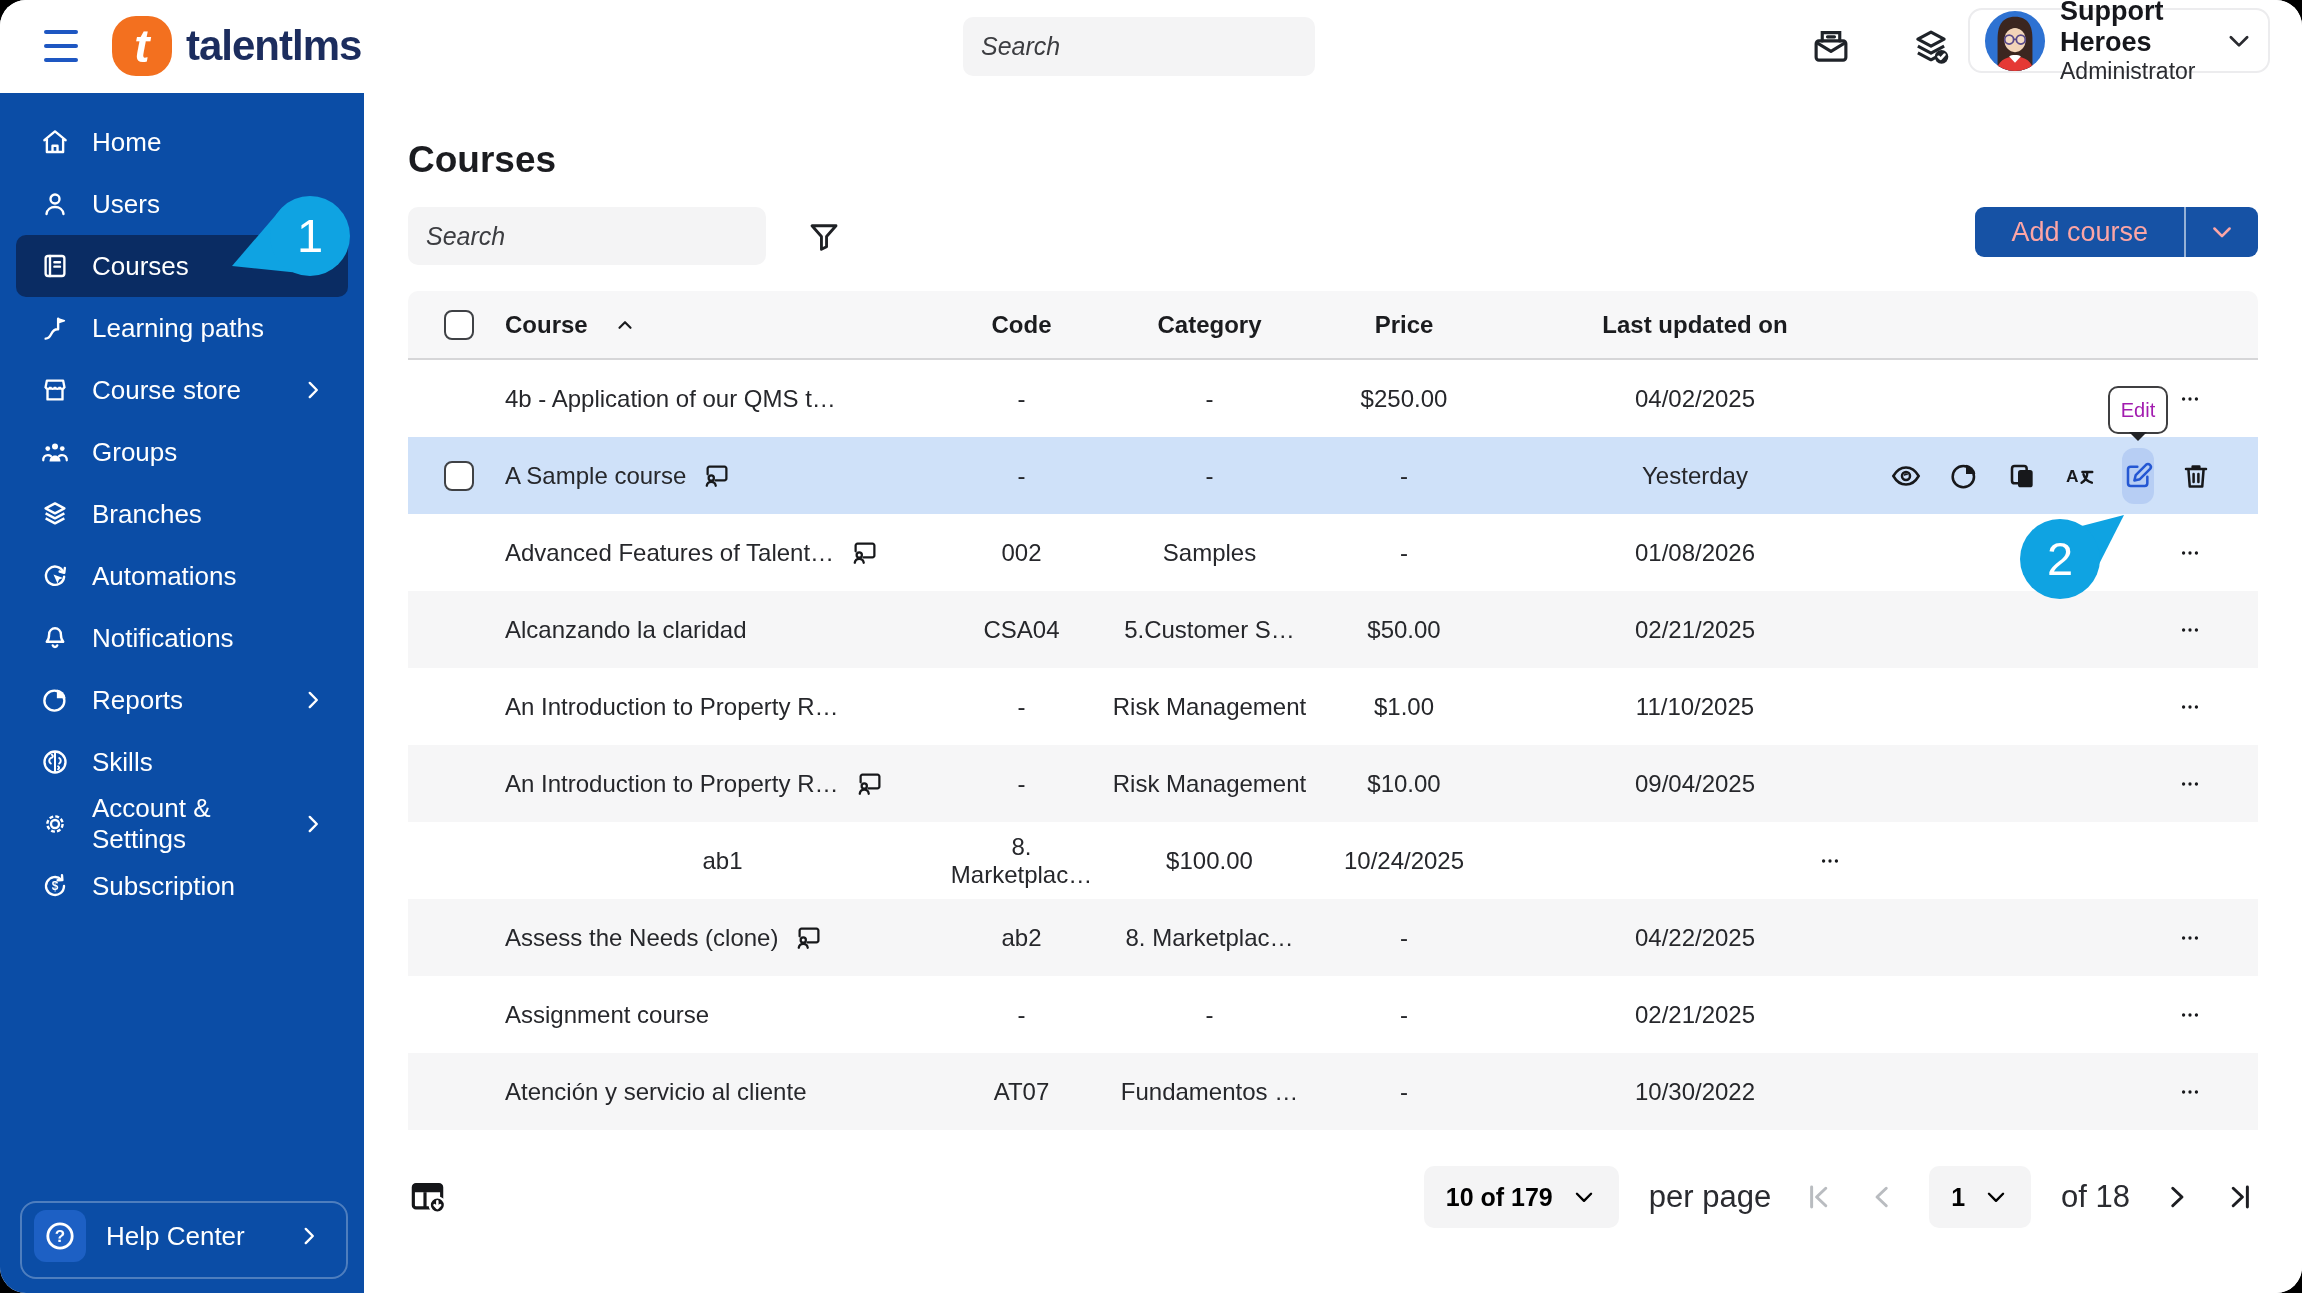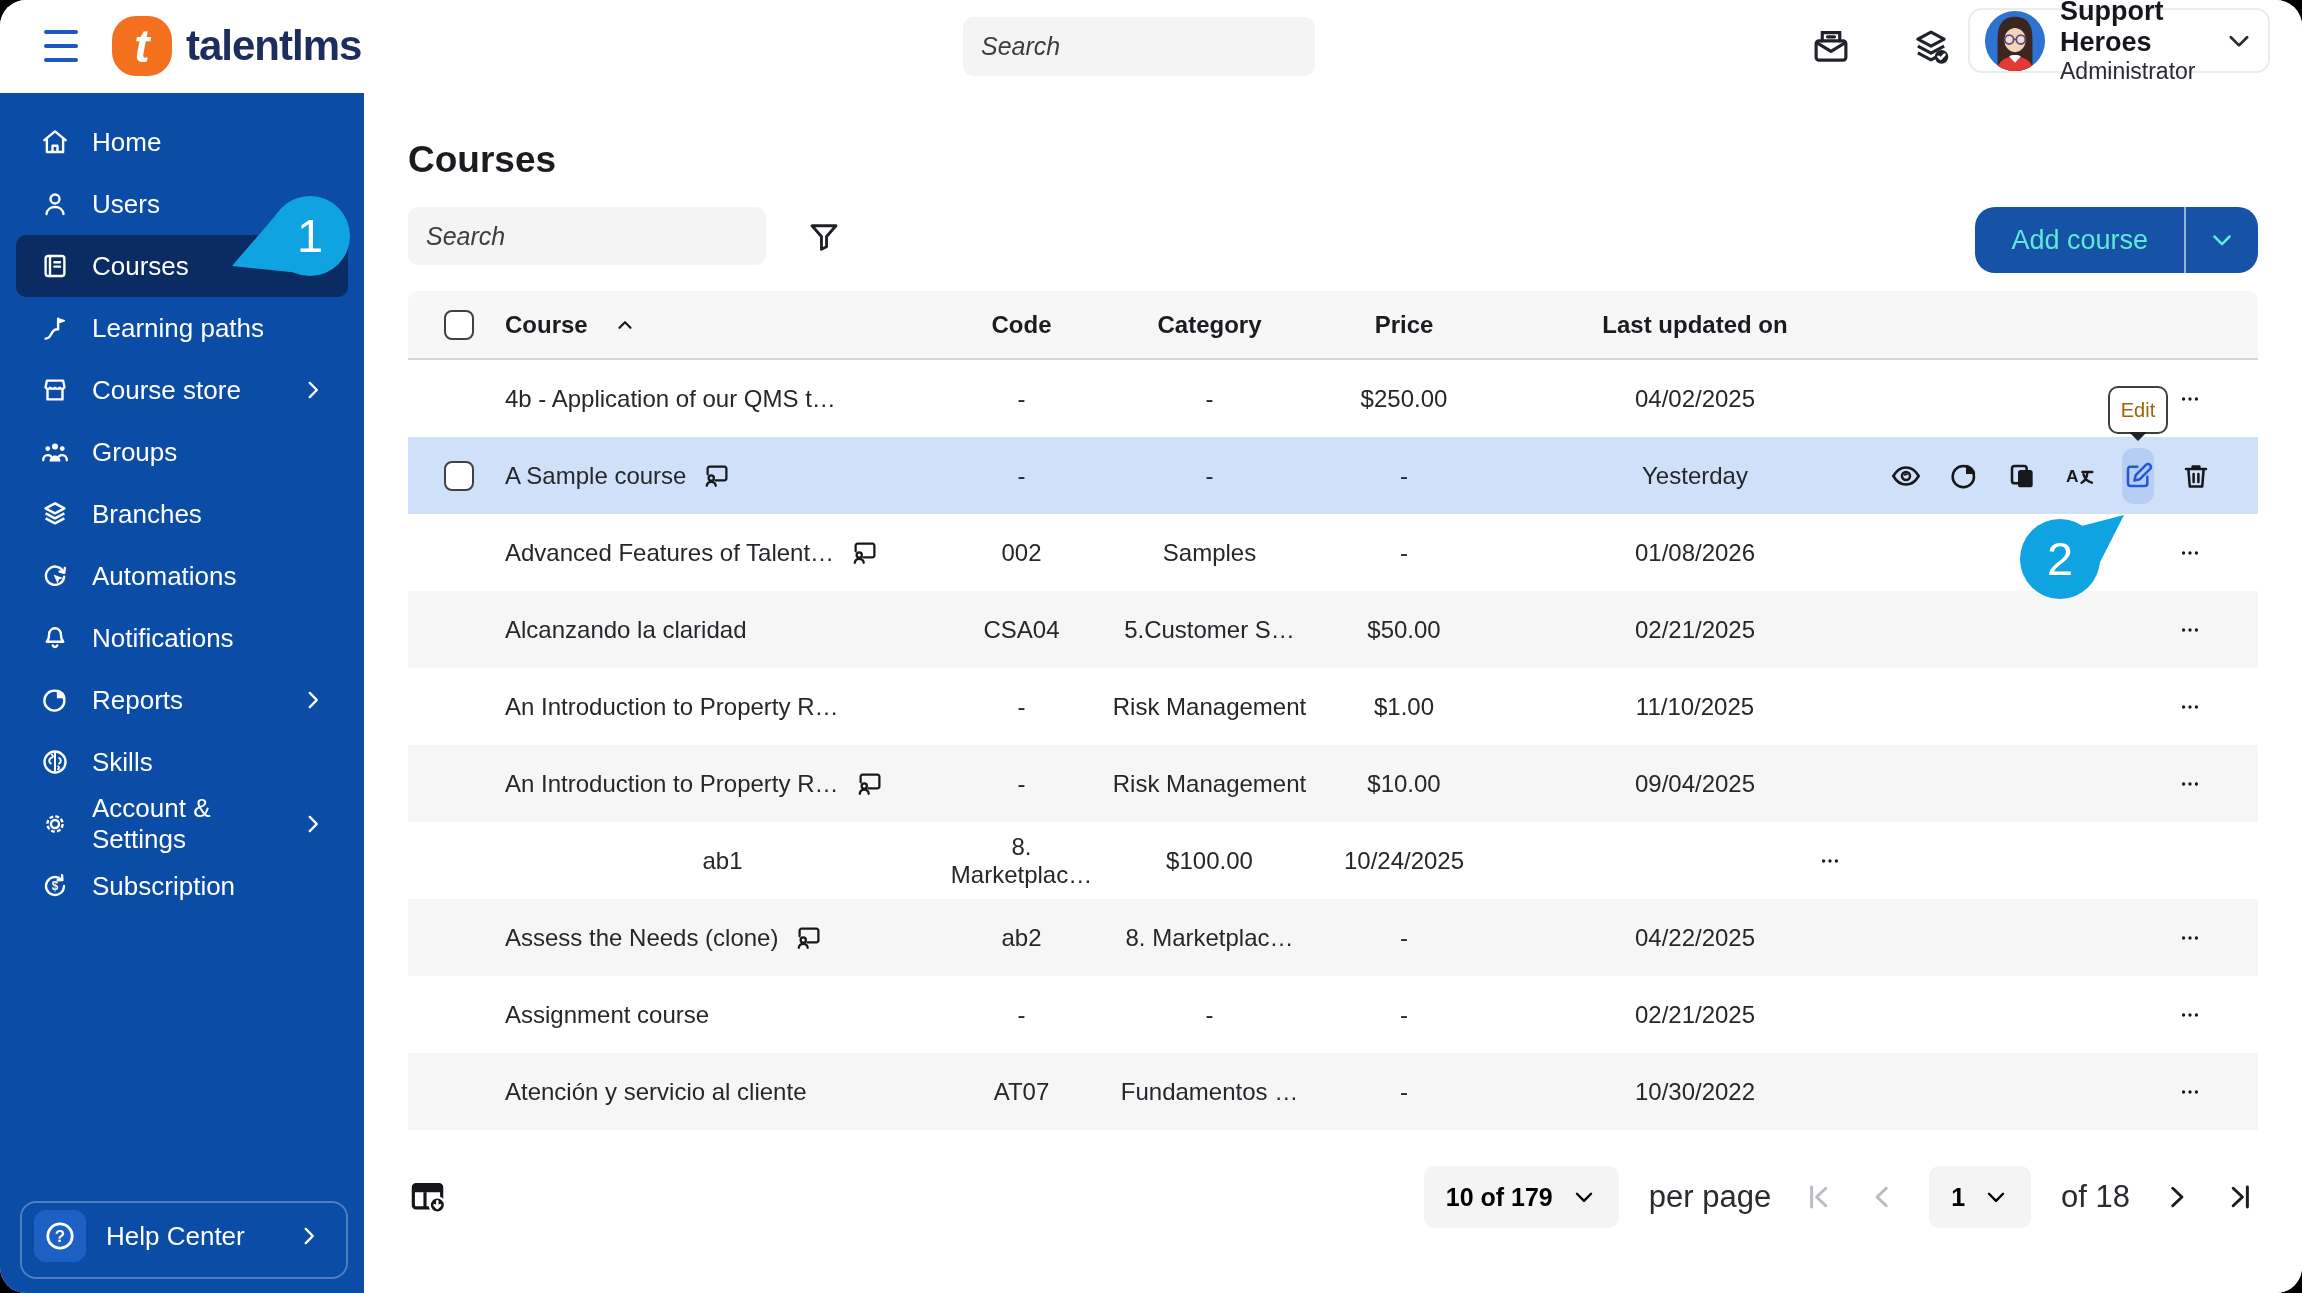--- a/index.html
+++ b/index.html
@@ -38,21 +38,21 @@
   .help-tile{width:52px; height:52px; background:#1d60c4; border-radius:12px; display:flex; align-items:center; justify-content:center;}
   .help-box .grow{flex:1;}
 
   
   .main{position:absolute; left:364px; top:93px; right:0; bottom:0; background:#fff;}
   .page-title{position:absolute; left:44px; top:46px; font-size:37px; font-weight:bold; color:#1b1c20;}
   .main-search{position:absolute; left:44px; top:114px; width:358px; height:58px; background:var(--gray-box); border-radius:10px; display:flex; align-items:center; padding:0 18px;}
   .main-search input{flex:1; border:none; background:transparent; outline:none; font-size:25px; font-style:italic; color:#3c3d41; font-family:"Liberation Sans", sans-serif;}
   .main-search input::placeholder{color:#3c3d41; font-style:italic;}
   .funnel{position:absolute; left:442px; top:126px; cursor:pointer;}
-  .add-btn{position:absolute; right:44px; top:114px; height:66px; background:var(--button-blue); border-radius:20px; display:flex; align-items:stretch; color:#5eead4; cursor:pointer; overflow:hidden;}
+  .add-btn{position:absolute; right:44px; top:114px; height:50px; background:var(--button-blue); border-radius:9px; display:flex; align-items:stretch; color:#fca5a5; cursor:pointer; overflow:hidden;}
   .add-label{display:flex; align-items:center; padding:0 36px; font-size:27px;}
   .add-split{width:2px; background:rgba(255,255,255,.55); margin:0;}
   .add-caret{display:flex; align-items:center; padding:0 22px;}
 
   
   .table{position:absolute; left:44px; right:44px; top:198px;text-align:center;}
   .thead,.trow{display:grid; grid-template-columns:97px 435px 163px 213px 176px 1fr 360px; align-items:center;}
   .thead{height:69px; background:#f7f7f8; border-radius:10px 10px 0 0; border-bottom:2px solid #d6d6d8; font-weight:bold; font-size:24px; color:#1b1c1f;}
   .trow{height:77px; font-size:24px; color:#26272b; background:#fff;}
   .trow.alt{background:var(--row-alt);}
@@ -71,21 +71,21 @@
   .pager .grow{flex:1;}
   .pager-right{display:flex; align-items:center; gap:30px;}
   .select-box{height:62px; background:var(--gray-box); border-radius:10px; display:flex; align-items:center; gap:18px; padding:0 22px; font-size:25px; font-weight:bold; color:#000000; cursor:pointer;}
   .pager-label{font-size:31px; color:#2a2b30;}
   .pg-ic{cursor:pointer; display:flex; align-items:center;}
   .pg-disabled{color:#b9bcc0;}
   .pg-active{color:#1d1e22;}
   .export-ic{cursor:pointer; color:#151619;}
 
   
-  .tooltip{position:absolute; left:2108px; top:386px; width:60px; height:48px; background:#fff; border:2px solid #3f3f41; border-radius:10px; display:flex; align-items:center; justify-content:center; font-size:20px; color:#a16207; z-index:9;}
+  .tooltip{position:absolute; left:2108px; top:386px; width:60px; height:48px; background:#fff; border:2px solid #3f3f41; border-radius:10px; display:flex; align-items:center; justify-content:center; font-size:20px; color:#a21caf; z-index:9;}
   .tooltip:after{content:""; position:absolute; left:50%; top:100%; transform:translateX(-50%); border:9px solid transparent; border-top-color:#222326;}
   .callout{position:absolute; z-index:10; pointer-events:none;}
   .callout text{font-family:"Liberation Sans", sans-serif;}
   svg.defs{position:absolute; width:0; height:0;}
 </style>
 </head>
 <body>
 
 <svg class="defs" xmlns="http://www.w3.org/2000/svg">
   <defs>

